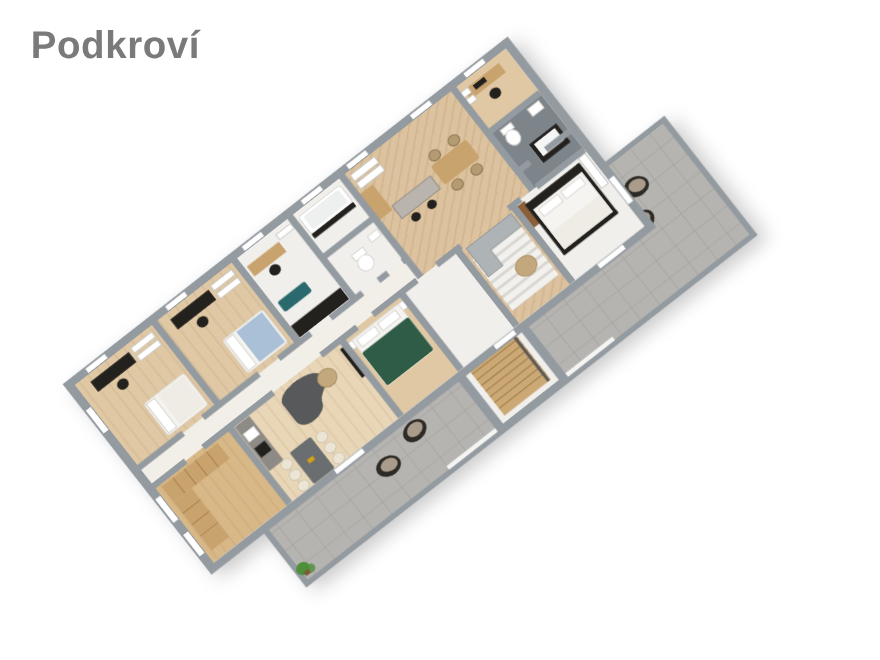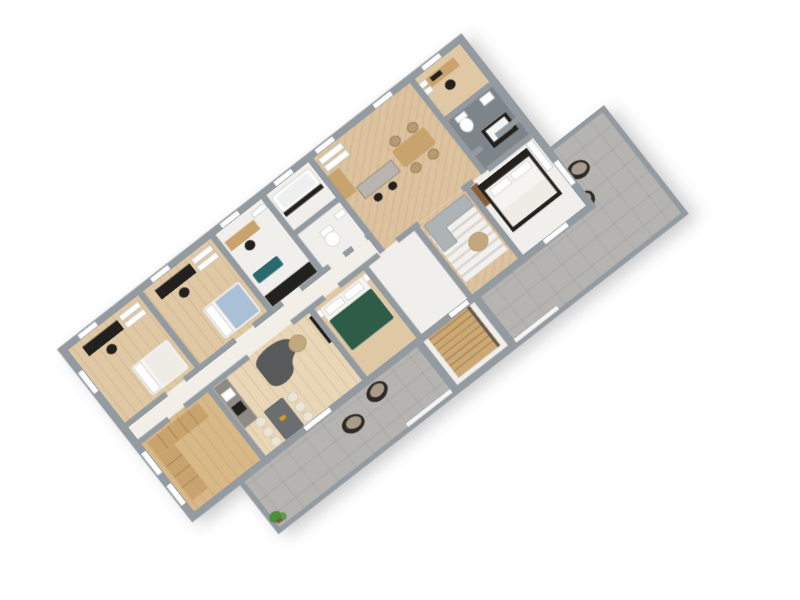--- a/index.html
+++ b/index.html
@@ -42,20 +42,21 @@
   .bal  {stroke:#f4f4f2;stroke-width:5;fill:none;}
   .shelf{fill:#ffffff;stroke:#c9c9c7;stroke-width:1;}
   .steps{stroke:rgba(120,90,40,.45);stroke-width:1.4;}
   .chairdk{fill:#2e2a26;}
   .chairtan{fill:#a99c8b;}
 </style>
 </head>
 <body>
 
 <div id="stage">
+  <h1 id="plan-title">Podkroví</h1>
 
   <svg width="800" height="600" viewBox="0 0 800 600">
     <defs>
       <pattern id="herr" width="12" height="12" patternUnits="userSpaceOnUse">
         <path d="M0,12 L12,0" stroke="rgba(120,85,40,.18)" stroke-width="1"></path>
         <path d="M-2,4 L4,-2" stroke="rgba(120,85,40,.12)" stroke-width="1"></path>
       </pattern>
       <pattern id="plank" width="11" height="11" patternUnits="userSpaceOnUse">
         <path d="M5.5,0 V11" stroke="rgba(110,80,40,.14)" stroke-width="1"></path>
       </pattern>

